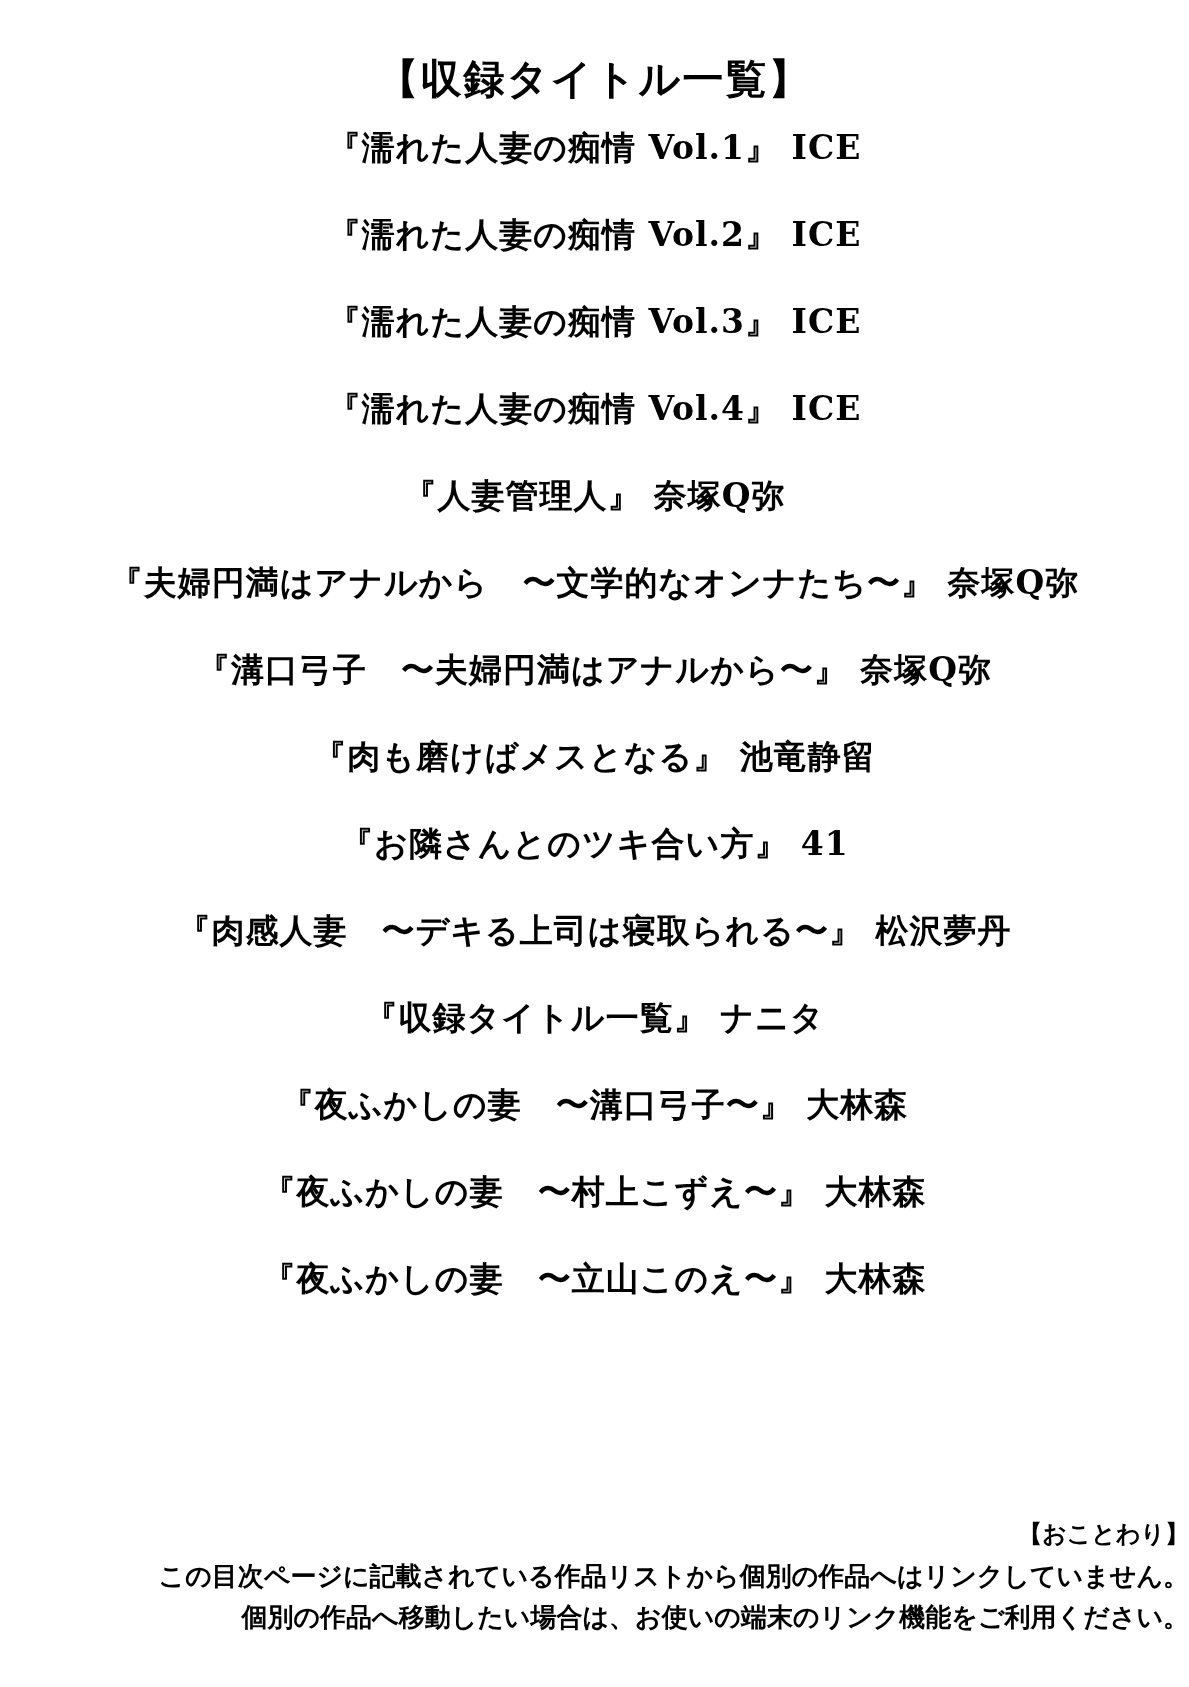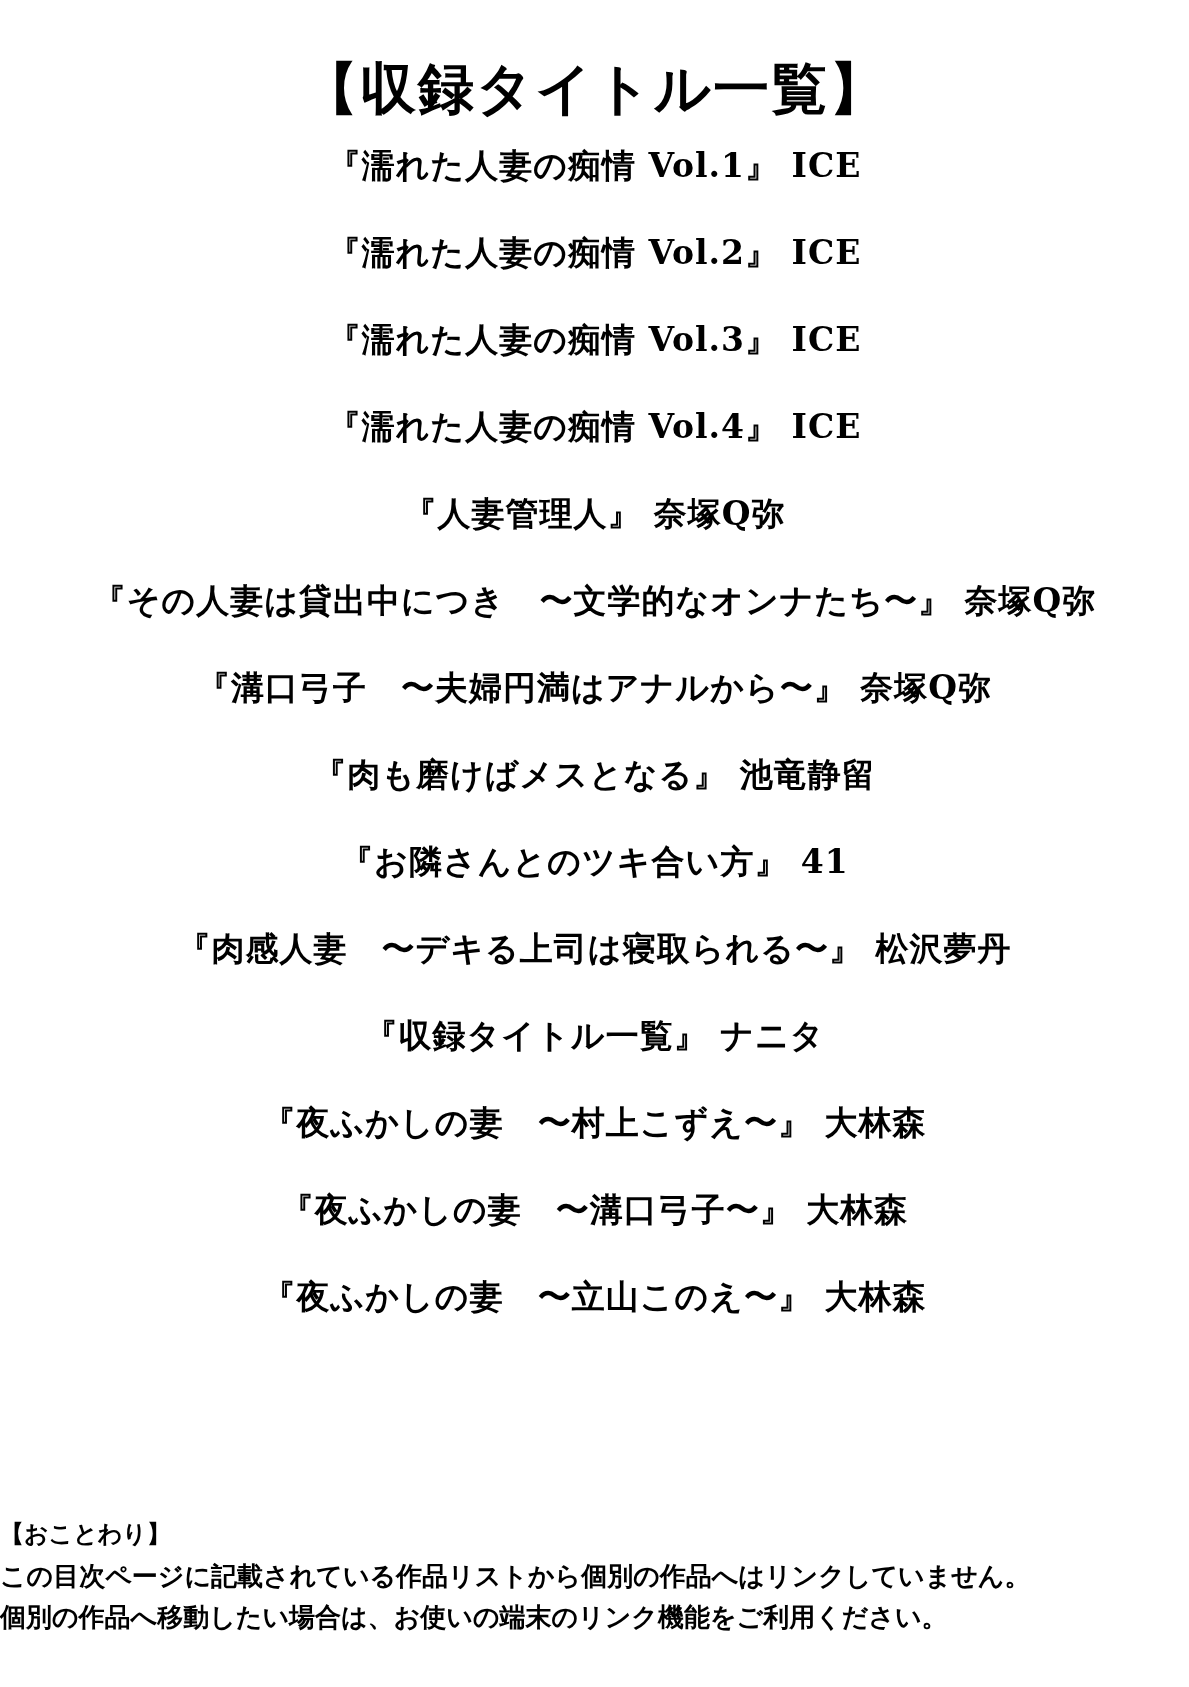--- a/index.html
+++ b/index.html
@@ -12,21 +12,21 @@
     height: 1687px;
     background: #ffffff;
     position: relative;
     box-sizing: border-box;
     font-family: "DejaVu Serif", "Liberation Serif", serif;
     color: #000000;
     overflow: hidden;
   }
   .doc-title {
     text-align: center;
-    font-size: 56px;
+    font-size: 41px;
     font-weight: 700;
     letter-spacing: 2px;
     margin: 0;
     padding-top: 55px;
     line-height: 1.2;
   }
   .title-list {
     margin: 0;
     padding: 0;
     list-style: none;
@@ -43,21 +43,21 @@
     display: flex;
     align-items: center;
     justify-content: center;
     white-space: nowrap;
   }
   .notice {
     position: absolute;
     left: 0;
     right: 0;
     bottom: 50px;
-    text-align: left;
+    text-align: right;
   }
   .notice-head {
     font-size: 24px;
     font-weight: 700;
     line-height: 1.5;
     margin-bottom: 4px;
   }
   .notice-line {
     font-size: 26px;
     font-weight: 700;
@@ -71,28 +71,28 @@
 <div class="page">
 
   <h1 class="doc-title">【収録タイトル一覧】</h1>
 
   <ul class="title-list">
     <li>『濡れた人妻の痴情 Vol.1』 ICE</li>
     <li>『濡れた人妻の痴情 Vol.2』 ICE</li>
     <li>『濡れた人妻の痴情 Vol.3』 ICE</li>
     <li>『濡れた人妻の痴情 Vol.4』 ICE</li>
     <li>『人妻管理人』 奈塚Q弥</li>
-    <li>『その人妻は貸出中につき　〜文学的なオンナたち〜』 奈塚Q弥</li>
+    <li>『夫婦円満はアナルから　〜文学的なオンナたち〜』 奈塚Q弥</li>
     <li>『溝口弓子　〜夫婦円満はアナルから〜』 奈塚Q弥</li>
     <li>『肉も磨けばメスとなる』 池竜静留</li>
     <li>『お隣さんとのツキ合い方』 41</li>
     <li>『肉感人妻　〜デキる上司は寝取られる〜』 松沢夢丹</li>
     <li>『収録タイトル一覧』 ナニタ</li>
+    <li>『夜ふかしの妻　〜溝口弓子〜』 大林森</li>
     <li>『夜ふかしの妻　〜村上こずえ〜』 大林森</li>
-    <li>『夜ふかしの妻　〜溝口弓子〜』 大林森</li>
     <li>『夜ふかしの妻　〜立山このえ〜』 大林森</li>
   </ul>
 
   <div class="notice">
     <div class="notice-head">【おことわり】</div>
     <div class="notice-line">この目次ページに記載されている作品リストから個別の作品へはリンクしていません。</div>
     <div class="notice-line">個別の作品へ移動したい場合は、お使いの端末のリンク機能をご利用ください。</div>
   </div>
 
 </div>

